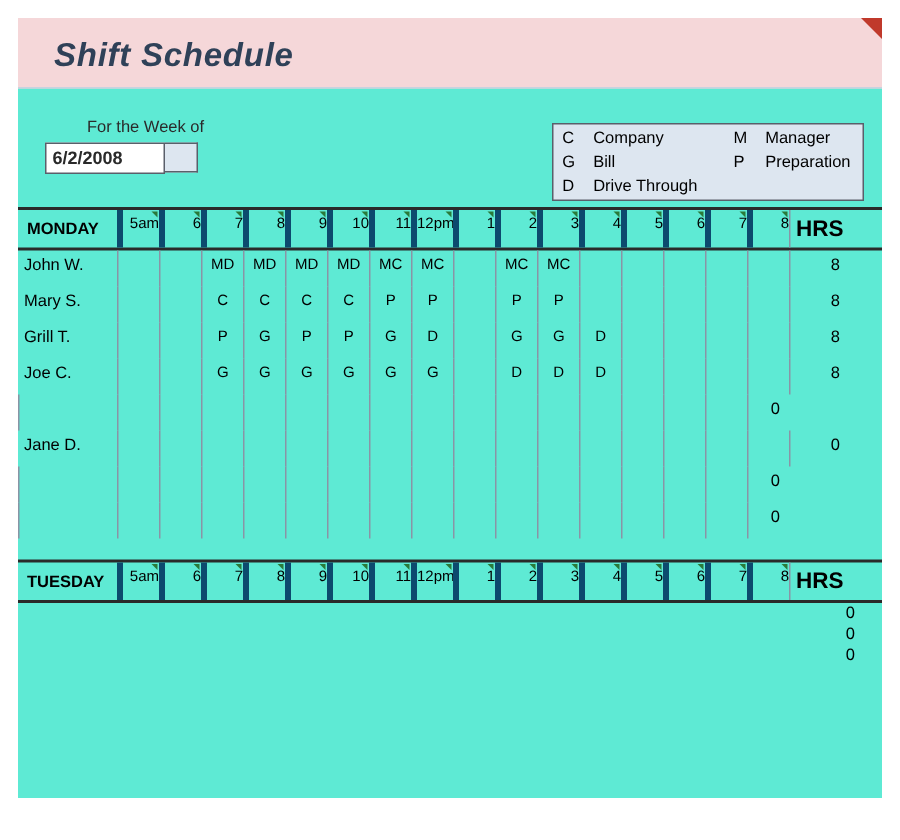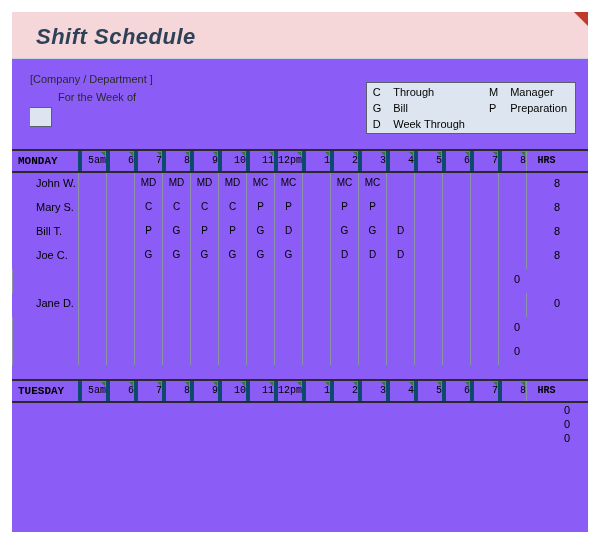--- a/index.html
+++ b/index.html
@@ -5,21 +5,21 @@
   * { box-sizing: border-box; margin: 0; padding: 0; }
   body {
     font-family: Arial, sans-serif;
     background: #fff;
     width: 600px;
     height: 560px;
     overflow: hidden;
     position: relative;
   }
   .sheet {
-    background: #8b5cf6;
+    background: #5eead4;
     margin: 12px;
     width: 576px;
     height: 520px;
     position: relative;
   }
   .title-band {
     background: #f5d7d9;
     padding: 12px 0 8px 24px;
     border-bottom: 1px solid #c8d2e0;
   }
@@ -72,21 +72,20 @@
   .sched {
     margin-top: 18px;
     font-size: 11px;
   }
   .dayhdr {
     display: grid;
     grid-template-columns: 66px repeat(16, 28px) 40px;
     border-top: 2px solid #2a2a2a;
     border-bottom: 2px solid #2a2a2a;
     align-items: stretch;
-    font-family: Liberation Mono, monospace;
   }
   .dayhdr .dayname {
     font-weight: bold;
     font-size: 11px;
     padding: 4px 2px 4px 6px;
     display: flex;
     align-items: center;
   }
   .dayhdr .hcell {
     border-left: 4px solid #0c4a6e;
@@ -100,33 +99,33 @@
     top: 1px; right: 1px;
     width: 0; height: 0;
     border-left: 4px solid transparent;
     border-top: 4px solid #2a7a3a;
   }
   .dayhdr .hrs {
     border-left: 1px solid #8a94a5;
     font-weight: bold;
     text-align: center;
     padding: 4px 0;
-    font-size: 10px;
+    font-size: 15px;
   }
 
   .rows { }
   .row {
     display: grid;
     grid-template-columns: 66px repeat(16, 28px) 40px;
     height: 24px;
     align-items: stretch;
   }
   .row .name {
     font-size: 11px;
-    padding: 4px 0 0 24px;
+    padding: 4px 0 0 4px;
     white-space: nowrap;
   }
   .row .cell {
     border-left: 1px solid #8a94a5;
     text-align: center;
     font-size: 10px;
     padding-top: 4px;
   }
   .row .hrs {
     border-left: 1px solid #8a94a5;
@@ -148,44 +147,43 @@
 <body>
 
 <div class="sheet">
   <div class="corner"></div>
 
   <div class="title-band">
     <h1>Shift Schedule</h1>
   </div>
 
   <div class="meta">
-    <div>[Company / Department ]</div>
     <div class="week-label">For the Week of</div>
-    <span class="week-aux"></span>
+    <span class="week-box">6/2/2008</span><span class="week-aux"></span>
   </div>
 
   <table class="legend">
     <tbody>
         <tr>
       <td class="code">C</td>
-      <td>Through</td>
+      <td>Company</td>
       <td class="gap"></td>
       <td class="code">M</td>
       <td>Manager</td>
     </tr>
     <tr>
       <td class="code">G</td>
       <td>Bill</td>
       <td class="gap"></td>
       <td class="code">P</td>
       <td>Preparation</td>
     </tr>
     <tr>
       <td class="code">D</td>
-      <td>Week Through</td>
+      <td>Drive Through</td>
       <td class="gap"></td>
           <td></td>
           <td></td>
     </tr>
   </tbody>
     </table>
 
   <div class="sched" id="sched">
       <div class="dayhdr">
         <div class="dayname">MONDAY</div>
@@ -242,21 +240,21 @@
           <div class="cell">P</div>
           <div class="cell">P</div>
           <div class="cell"></div>
           <div class="cell"></div>
           <div class="cell"></div>
           <div class="cell"></div>
           <div class="cell"></div>
           <div class="hrs">8</div>
         </div>
         <div class="row">
-          <div class="name">Bill T.</div>
+          <div class="name">Grill T.</div>
           <div class="cell"></div>
           <div class="cell"></div>
           <div class="cell">P</div>
           <div class="cell">G</div>
           <div class="cell">P</div>
           <div class="cell">P</div>
           <div class="cell">G</div>
           <div class="cell">D</div>
           <div class="cell"></div>
           <div class="cell">G</div>

